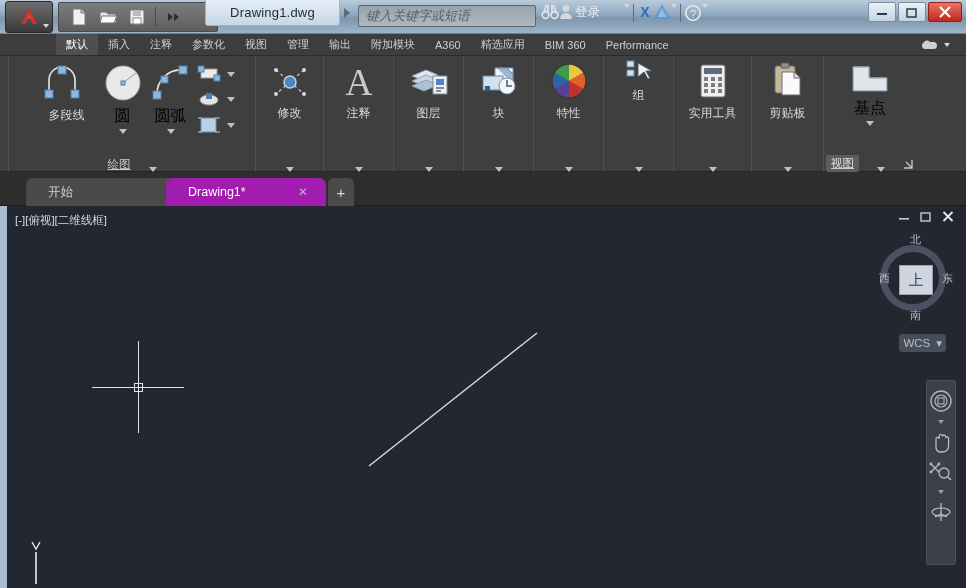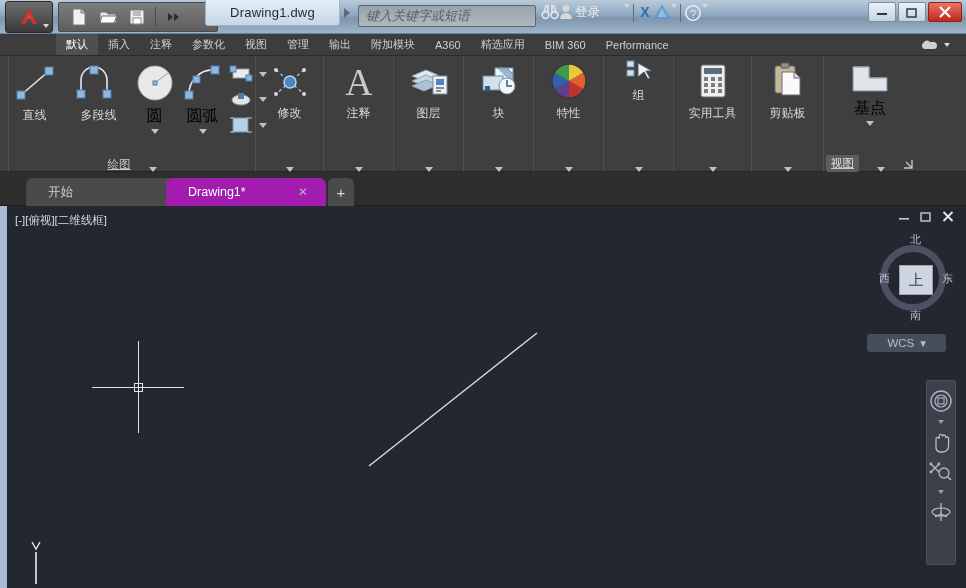--- a/index.html
+++ b/index.html
@@ -180,21 +180,21 @@
     display:flex;align-items:center;justify-content:center;
     color:#3a4150; font-size:15px;
   }
   .vc-n { position:absolute; left:47px; top:-4px; color:#b9c0cc; font-size:11px;}
   .vc-s { position:absolute; left:47px; top:72px; color:#b9c0cc; font-size:11px;}
   .vc-w { position:absolute; left:16px; top:35px; color:#b9c0cc; font-size:11px;}
   .vc-e { position:absolute; left:79px; top:35px; color:#b9c0cc; font-size:11px;}
   .wcs {
     position:absolute; right:20px; top:128px;
     background:#474d59; border-radius:3px;
-    padding:2px 20px; color:#b6bdc9; font-size:11.5px;
+    padding:2px 4px; color:#b6bdc9; font-size:11.5px;
     display:flex; align-items:center; gap:6px;
   }
 
   .navbar {
     position:absolute; right:10px; top:174px; width:30px; height:185px;
     background:#3b404a; border:1px solid #4a505c; border-radius:2px;
     display:flex; flex-direction:column; align-items:center; padding-top:8px; gap:7px;
   }
   .navbar .ni { width:26px; display:flex; align-items:center; justify-content:center; }
   .nav-caret { width:0;height:0;border-left:3.5px solid transparent;border-right:3.5px solid transparent;border-top:4px solid #98a0ad; }
@@ -332,28 +332,20 @@
         <circle cx="7" cy="5.5" r="3" fill="#cfcfcf"></circle>
       </svg>
       <span class="mini-caret"></span>
     </div>
   </div>
 
   <div class="ribbon">
 
     <div class="panel first" style="width:248px">
       <div class="panel-body" style="gap:2px; padding-left:6px">
-        <div class="big-tool">
-          <svg width="46" height="42" viewBox="0 0 46 42">
-            <path d="M9 33 L37 9" stroke="#e6e6e6" stroke-width="1.6" fill="none"></path>
-            <rect x="5" y="29" width="8" height="8" fill="#8fb8dd" stroke="#4d7fae"></rect>
-            <rect x="33" y="5" width="8" height="8" fill="#8fb8dd" stroke="#4d7fae"></rect>
-          </svg>
-          <span class="lbl">直线</span>
-        </div>
 
         <div class="big-tool">
           <svg width="52" height="42" viewBox="0 0 52 42">
             <path d="M8 32 L8 18 A10 10 0 0 1 34 18 L34 32" stroke="#e6e6e6" stroke-width="1.6" fill="none"></path>
             <rect x="4" y="28" width="8" height="8" fill="#8fb8dd" stroke="#4d7fae"></rect>
             <rect x="30" y="28" width="8" height="8" fill="#8fb8dd" stroke="#4d7fae"></rect>
             <rect x="17" y="4" width="8" height="8" fill="#8fb8dd" stroke="#4d7fae"></rect>
           </svg>
           <span class="lbl">多段线</span>
         </div>

